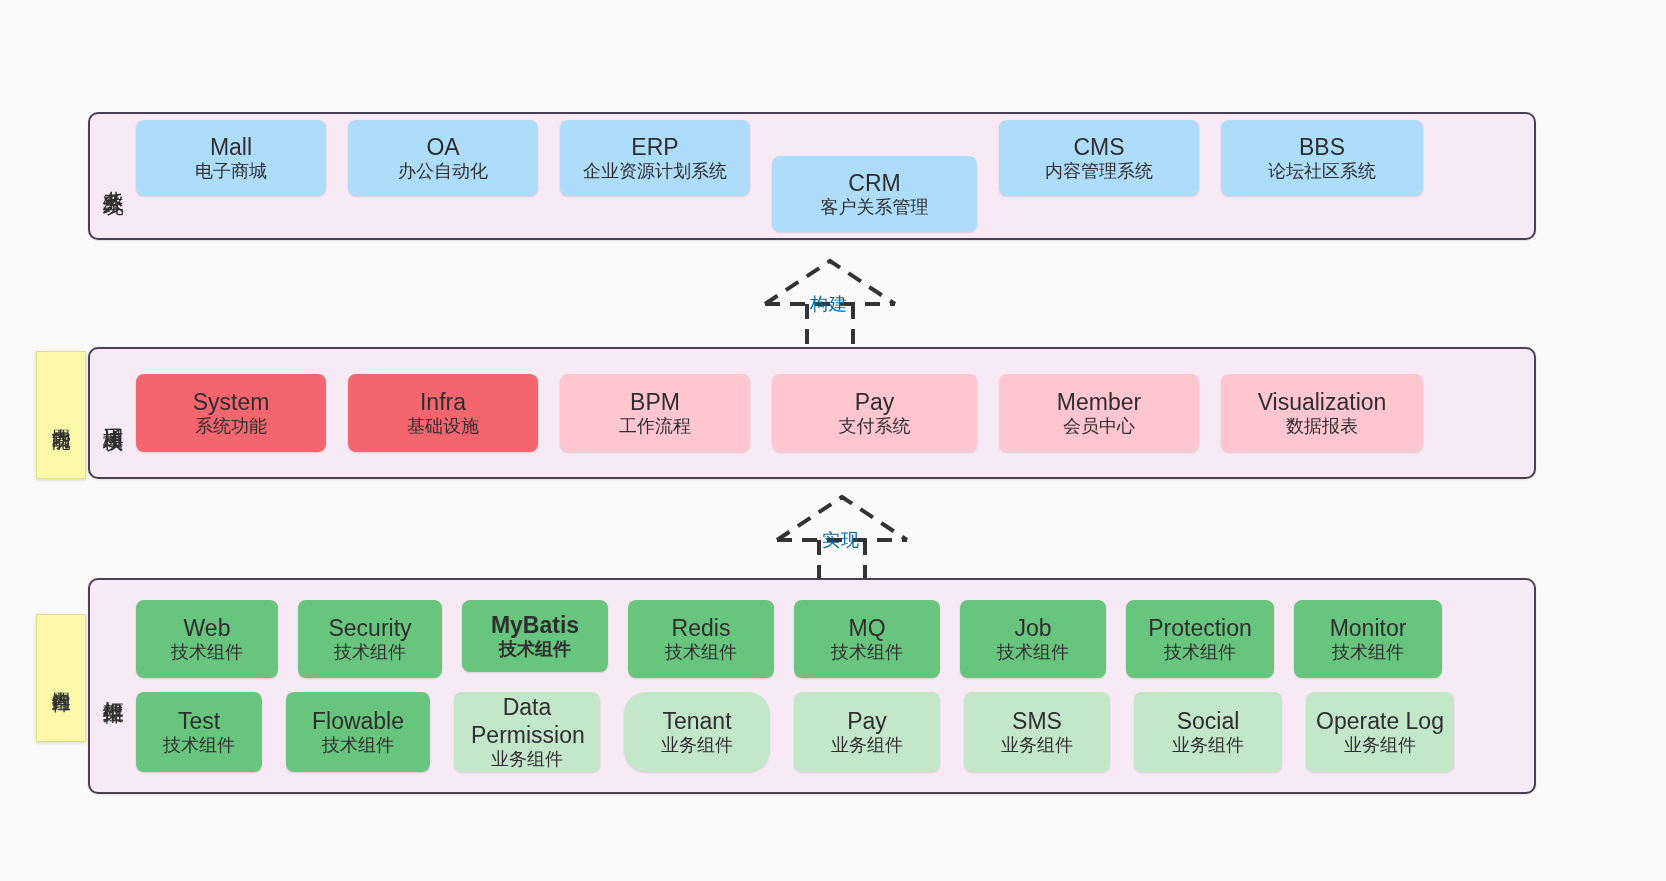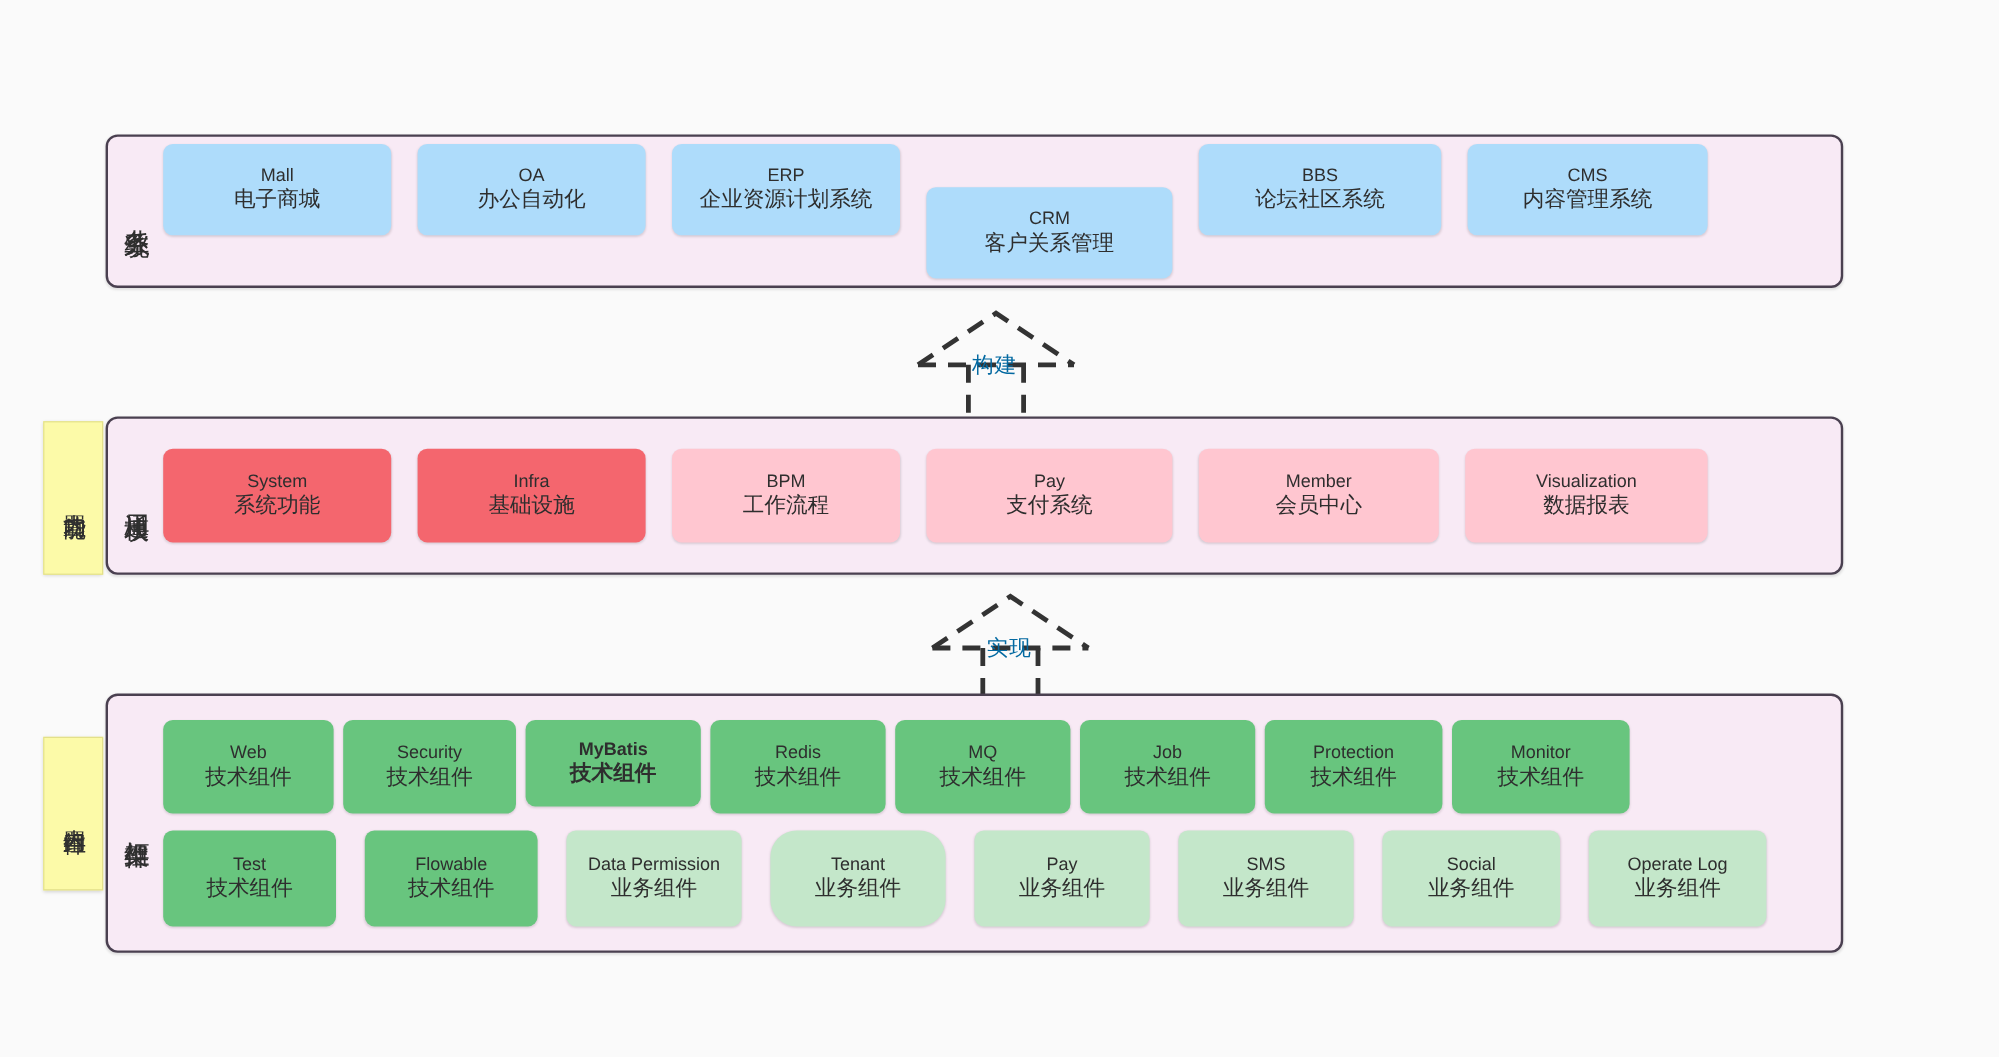--- a/index.html
+++ b/index.html
@@ -74,21 +74,21 @@
     flex-direction: column;
     align-items: center;
     justify-content: center;
     text-align: center;
     color: #2E2E2E;
     padding: 4px 6px;
     box-shadow: 0 1px 2px rgba(0,0,0,0.13);
     overflow: hidden;
   }
   .box .t1 {
-    font-size: 15px;
+    font-size: 23px;
     line-height: 1.22;
     white-space: normal;
   }
   .box .t2 {
     font-size: 18px;
     line-height: 1.22;
     white-space: nowrap;
   }
 
   .c-blue        { background: #AEDCFB; }
@@ -150,27 +150,27 @@
           <div class="t2">办公自动化</div>
         </div>
         <div class="box c-blue" style="width:190px;height:76px;">
           <div class="t1">ERP</div>
           <div class="t2">企业资源计划系统</div>
         </div>
         <div class="box c-blue" style="width:205px;height:76px;margin-top:36px;">
           <div class="t1">CRM</div>
           <div class="t2">客户关系管理</div>
         </div>
+        <div class="box c-blue" style="width:200px;height:76px;">
+          <div class="t1">CMS</div>
+          <div class="t2">内容管理系统</div>
+        </div>
         <div class="box c-blue" style="width:202px;height:76px;">
           <div class="t1">BBS</div>
           <div class="t2">论坛社区系统</div>
-        </div>
-        <div class="box c-blue" style="width:200px;height:76px;">
-          <div class="t1">CMS</div>
-          <div class="t2">内容管理系统</div>
         </div>
       </div>
     </div>
   </div>
 
   <div class="connector" style="left:760px; top:256px; width:180px; height:100px;">
     <svg width="180" height="100" viewBox="0 0 180 100" aria-hidden="true">
 
       <path d="M 5 48 L 70 5 L 135 48" fill="none" stroke="#333333" stroke-width="4" stroke-dasharray="15 10" stroke-linecap="butt" stroke-linejoin="miter"></path>
       <path d="M 5 48 L 135 48" fill="none" stroke="#333333" stroke-width="4" stroke-dasharray="15 10" stroke-linecap="butt"></path>
@@ -226,21 +226,21 @@
     </svg>
     <div class="connector-label" style="left:50px; top:36px;">实现</div>
   </div>
 
   <div class="note" style="left:36px; top:614px; width:50px; height:128px;">内置组件</div>
 
   <div class="layer" id="layer-framework" style="left:88px; top:578px; width:1448px; height:216px;">
     <div class="layer-caption">框架组件</div>
     <div class="layer-body" style="gap:14px;">
 
-      <div class="row" style="gap:8px;">
+      <div class="row" style="gap:20px;">
         <div class="box c-green" style="width:142px;height:78px;">
           <div class="t1">Web</div>
           <div class="t2">技术组件</div>
         </div>
         <div class="box c-green" style="width:144px;height:78px;">
           <div class="t1">Security</div>
           <div class="t2">技术组件</div>
         </div>
         <div class="box c-green" style="width:146px;height:72px;font-weight:bold;">
           <div class="t1">MyBatis</div>
@@ -262,21 +262,21 @@
           <div class="t1">Protection</div>
           <div class="t2">技术组件</div>
         </div>
         <div class="box c-green" style="width:148px;height:78px;">
           <div class="t1">Monitor</div>
           <div class="t2">技术组件</div>
         </div>
       </div>
 
       <div class="row" style="gap:24px;">
-        <div class="box c-green" style="width:144px;height:80px;">
+        <div class="box c-green" style="width:126px;height:80px;">
           <div class="t1">Test</div>
           <div class="t2">技术组件</div>
         </div>
         <div class="box c-green" style="width:144px;height:80px;">
           <div class="t1">Flowable</div>
           <div class="t2">技术组件</div>
         </div>
         <div class="box c-lightgreen" style="width:146px;height:80px;">
           <div class="t1" style="max-width:112px;">Data Permission</div>
           <div class="t2">业务组件</div>

